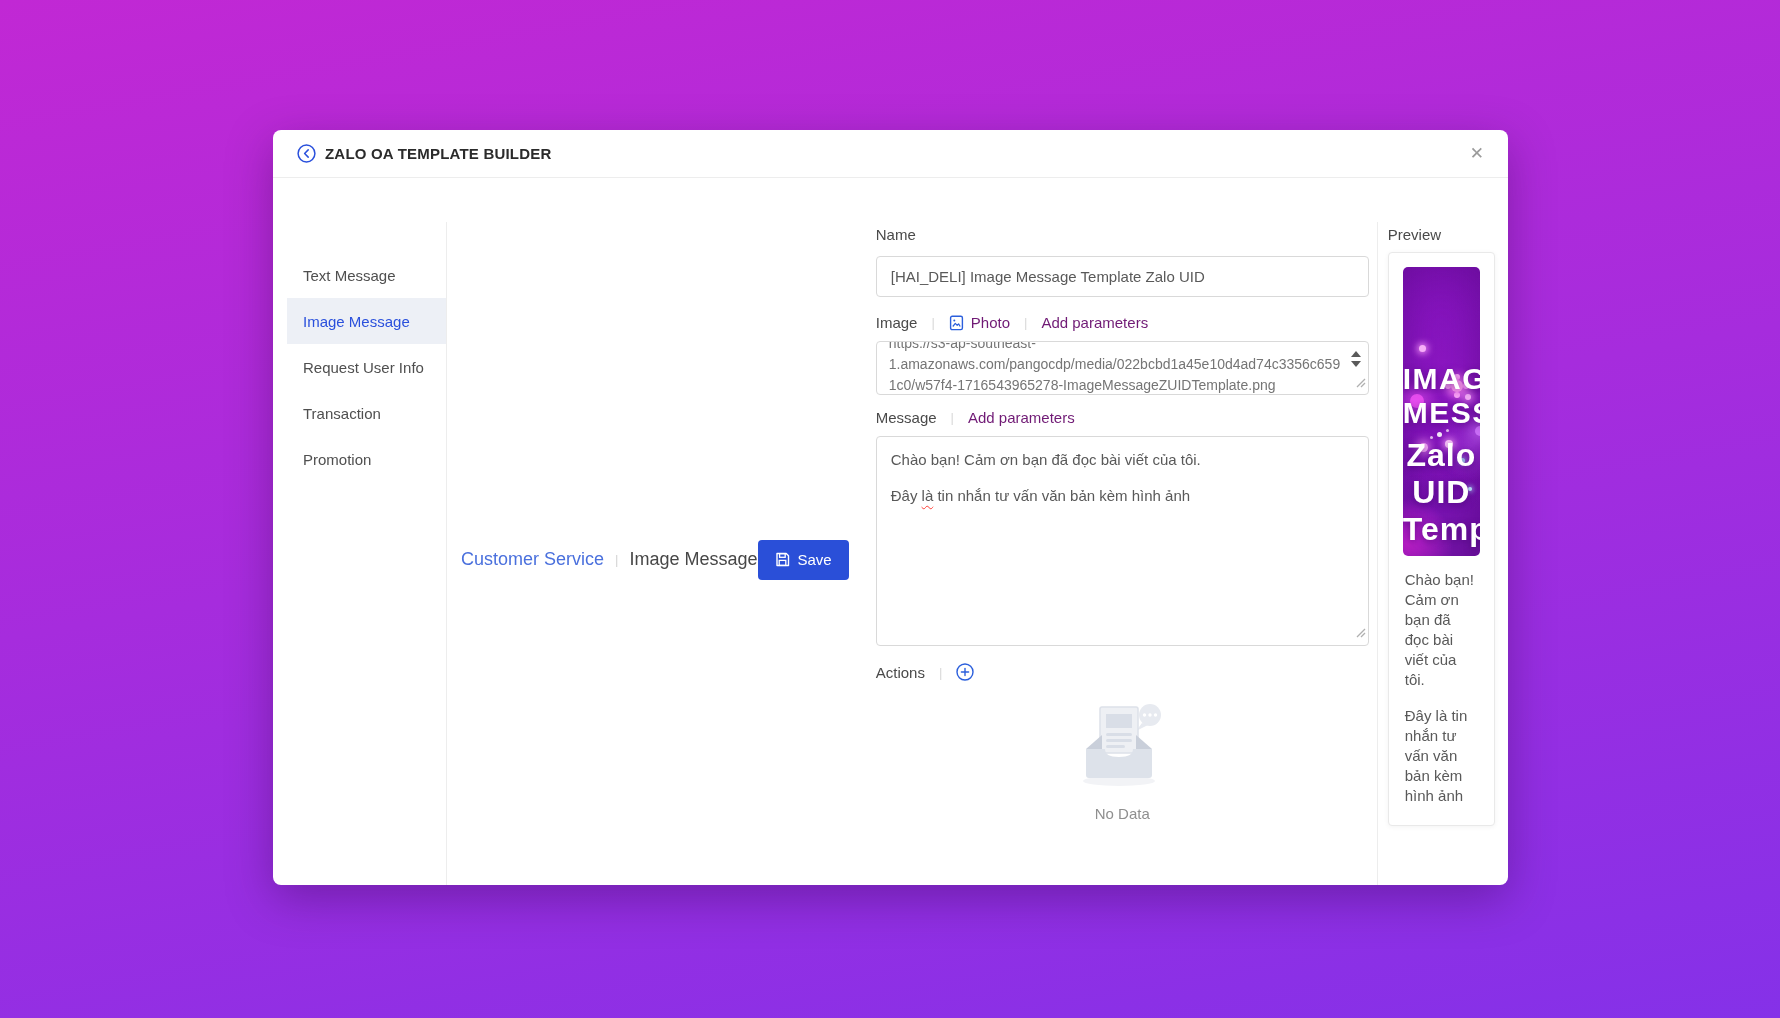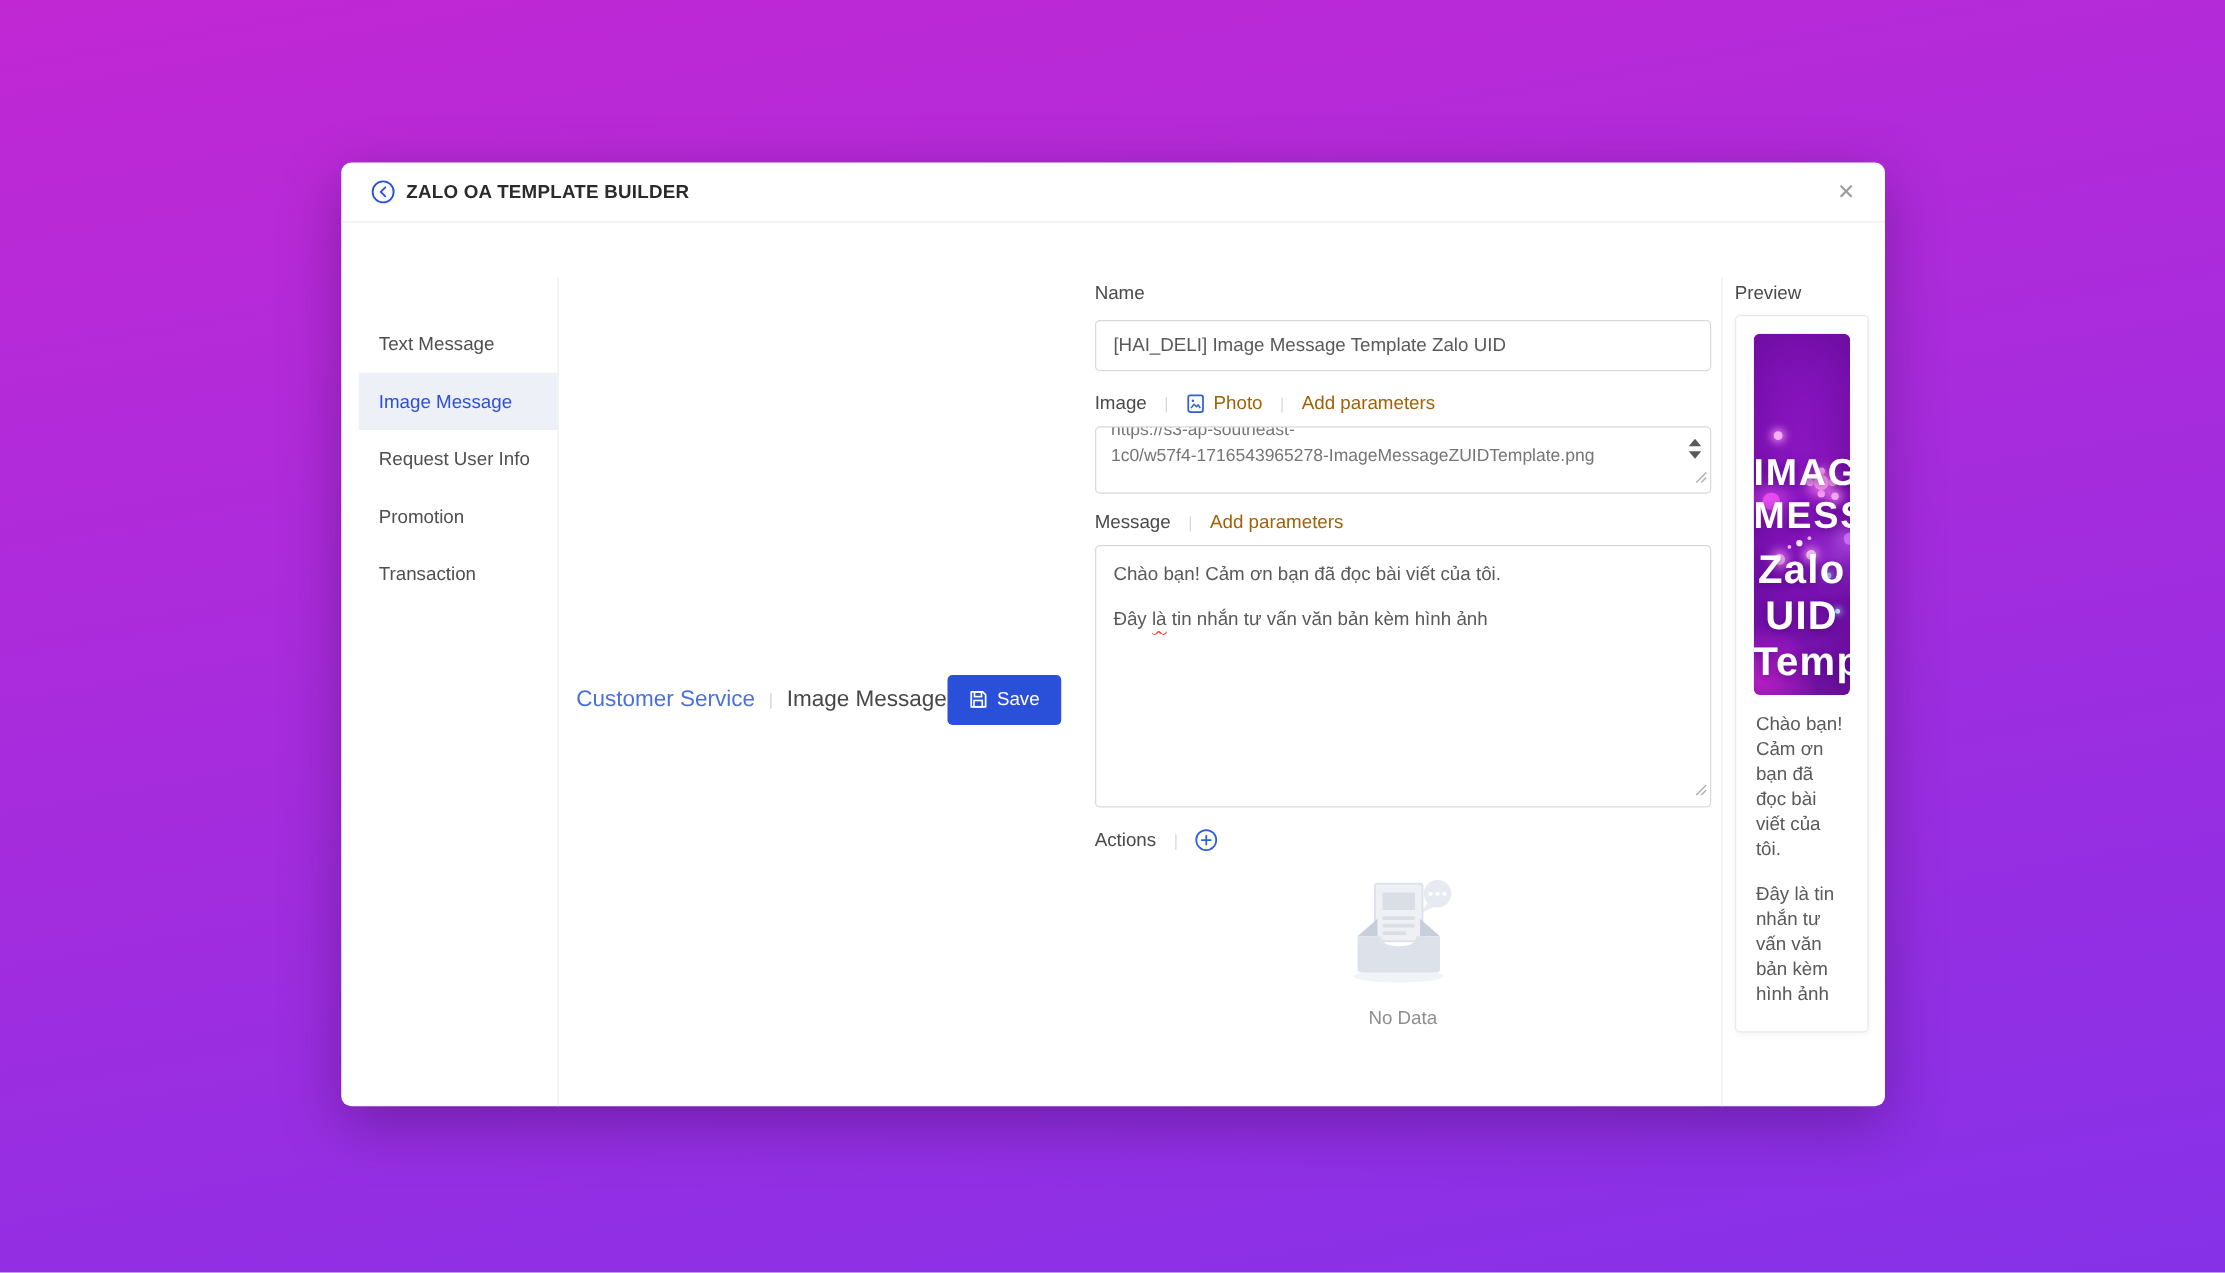--- a/index.html
+++ b/index.html
@@ -45,21 +45,21 @@
     border-radius:4px; font-size:15px; display:flex; align-items:center; gap:8px; cursor:pointer;
     font-family:"Liberation Sans","DejaVu Sans",sans-serif; }
 
   .main-cols { flex:1; display:flex; min-height:0; }
   .content { width:516px; flex:none; border-right:1px solid #ededed; padding:4px 8px 0 14px; }
   .preview-col { flex:1; padding:4px 13px 0 10px; }
 
   .field-label { font-size:15px; color:#4a4a4a; }
   .inline-row { display:flex; align-items:center; }
   .sep { color:#d9d9d9; font-size:13px; margin:0 14px; }
-  .blue-link { color:#a16207; font-size:15px; cursor:pointer; display:flex; align-items:center; gap:7px; }
+  .blue-link { color:#701a75; font-size:15px; cursor:pointer; display:flex; align-items:center; gap:7px; }
 
   .text-input { width:100%; height:41px; border:1px solid #d9d9d9; border-radius:4px;
     margin-top:13px; padding:0 14px; font-size:15px; color:#595959; outline:none;
     font-family:"Liberation Sans","DejaVu Sans",sans-serif; }
 
   .image-row { margin-top:17px; }
 
   .url-box { position:relative; border:1px solid #d9d9d9; border-radius:4px; height:54px;
     margin-top:10px; padding:0 26px 0 12px; overflow:hidden; cursor:text; }
   .url-lines { margin-top:-9px; font-size:14px; color:#757575; line-height:21px; white-space:nowrap; overflow:hidden; }
@@ -136,24 +136,24 @@
       <div class="side-item">
         <span>Text Message</span>
       </div>
       <div class="side-item active">
         <span>Image Message</span>
       </div>
       <div class="side-item">
         <span>Request User Info</span>
       </div>
       <div class="side-item">
+        <span>Transaction</span>
+      </div>
+      <div class="side-item">
         <span>Promotion</span>
-      </div>
-      <div class="side-item">
-        <span>Transaction</span>
       </div>
     </div>
 
     <div class="main">
 
       <div class="main-top">
         <div class="crumbs">
           <span class="crumb-parent">Customer Service</span>
           <span class="crumb-sep">|</span>
           <span class="crumb-current">Image Message</span>
@@ -190,20 +190,21 @@
               </span>
               <span>Photo</span>
             </span>
             <span class="sep">|</span>
             <span class="blue-link">Add parameters</span>
           </div>
 
           <div class="url-box">
             <div class="url-lines">
               <div>https://s3-ap-southeast-</div>
+              <div>1.amazonaws.com/pangocdp/media/022bcbd1a45e10d4ad74c3356c659</div>
               <div>1c0/w57f4-1716543965278-ImageMessageZUIDTemplate.png</div>
             </div>
             <div class="spinner">
               <div class="tri-up"></div>
               <div class="tri-down"></div>
             </div>
             <span class="grip">
               <svg width="10" height="10" viewBox="0 0 10 10">
                 <line x1="1" y1="9" x2="9" y2="1" stroke="#b0b0b0" stroke-width="1.2"></line>
                 <line x1="5" y1="9" x2="9" y2="5" stroke="#b0b0b0" stroke-width="1.2"></line>

